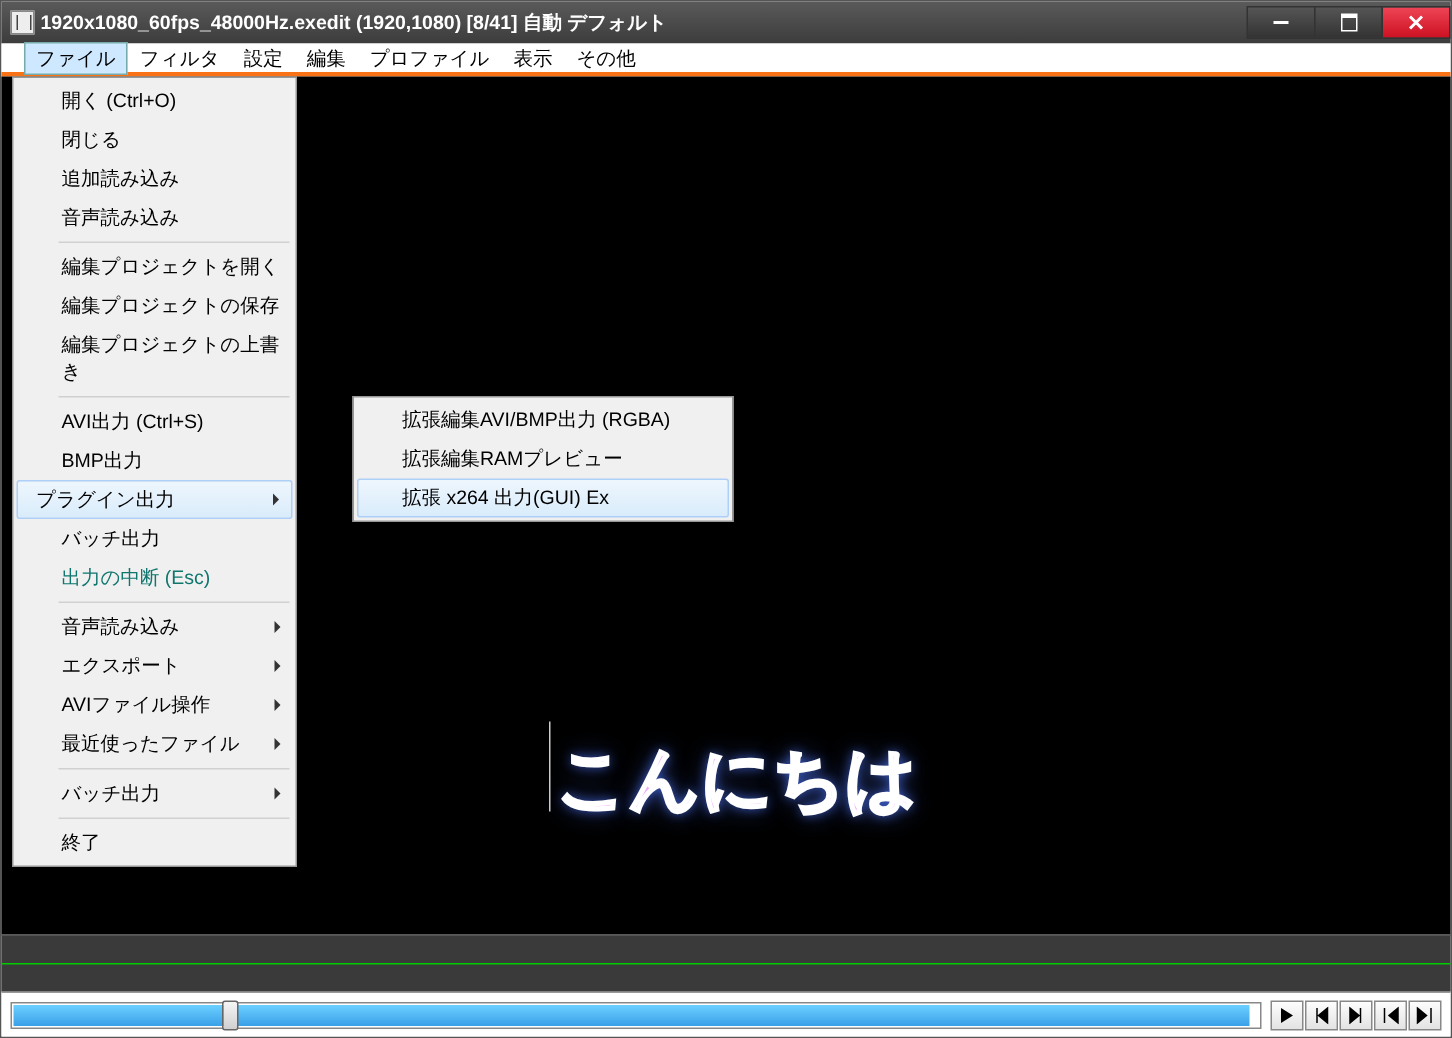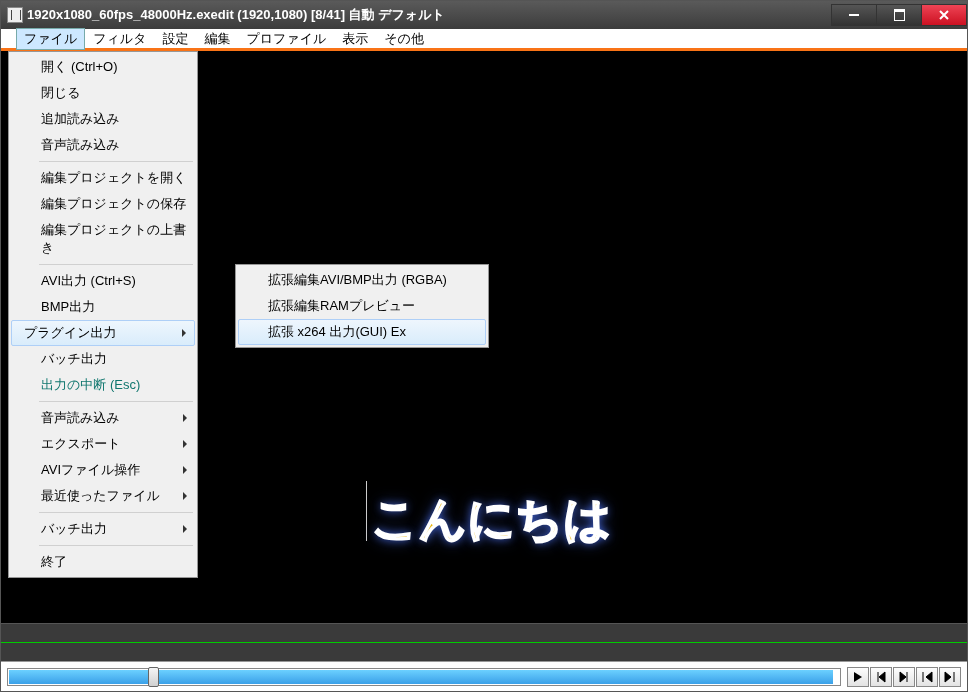--- a/index.html
+++ b/index.html
@@ -96,21 +96,21 @@
   background: #000;
   position: relative;
   overflow: hidden;
 }
 .preview-text {
   position: absolute;
   left: 370px;
   top: 437px;
   font-size: 47px;
   font-weight: 900;
-  color: #eab308;
+  color: #f0abfc;
   -webkit-text-stroke: 2px #fff;
   text-shadow: 0 0 8px rgba(80,120,255,0.9), 0 0 16px rgba(80,120,255,0.6);
   font-family: "HGP創英角ﾎﾟｯﾌﾟ体","Meiryo",sans-serif;
 }
 .caret {
   position: absolute;
   left: 365px; top: 430px;
   width: 1px; height: 60px;
   background: #ccc;
 }

